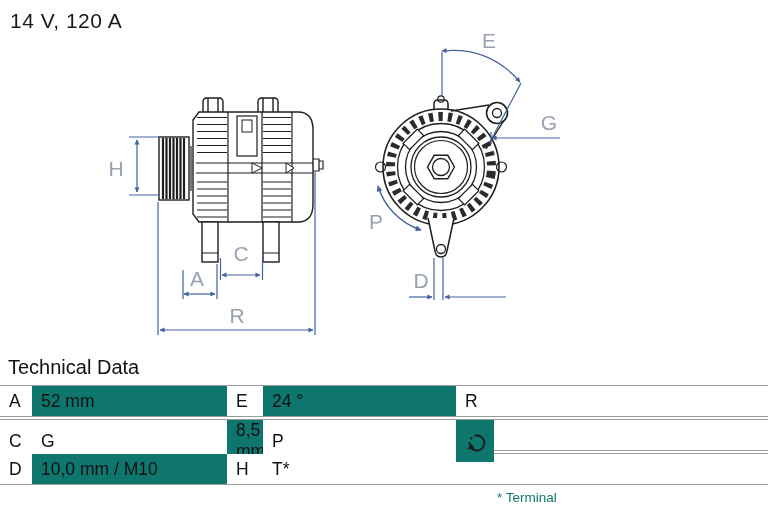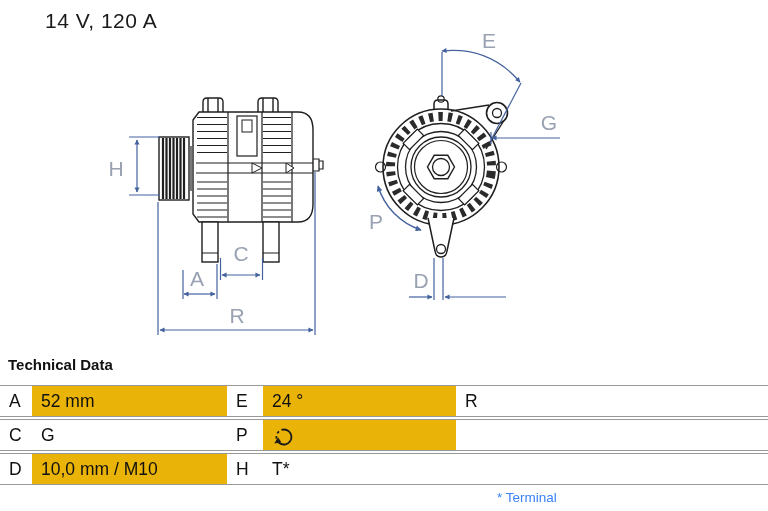--- a/index.html
+++ b/index.html
@@ -1,37 +1,37 @@
 <!DOCTYPE html>
 <html><head>
 <meta charset="utf-8">
 <style>
   html,body{margin:0;padding:0;}
   body{
     width:768px;height:511px;position:relative;background:#fff;overflow:hidden;
     font-family:"Liberation Sans",sans-serif;color:#111;
   }
   .rating{
-    position:absolute;top:9px;left:10px;font-size:21px;letter-spacing:.5px;color:#1a1a1a;margin-left:35px;
+    position:absolute;top:9px;left:10px;font-size:21px;letter-spacing:.5px;color:#1a1a1a;
   }
   .drawing{position:absolute;top:0;left:0;}
   .td-title{
-    position:absolute;top:356px;left:8px;font-size:15px;font-weight:bold;color:#111;
+    position:absolute;top:356px;left:8px;font-size:20px;font-weight:normal;color:#111;
   }
   .tdata{position:absolute;top:385px;left:0;width:768px;}
   .td-row{
     display:grid;grid-template-columns:32px 195px 36px 193px 38px auto;
     height:32px;box-sizing:border-box;margin-bottom:2px;
     border-top:1px solid #999;border-bottom:1px solid #999;
   }
   .td-cell{display:flex;align-items:center;padding-left:9px;font-size:17.5px;}
   .td-label{background:#fff;}
-  .td-value{background:#eab308;}
+  .td-value{background:#0f766e;}
   .footnote{
-    position:absolute;top:490px;left:497px;font-size:13.5px;color:#3b82f6;
+    position:absolute;top:490px;left:497px;font-size:13.5px;color:#0f766e;
   }
   .roticon{margin-top:2px;}
 </style>
 </head>
 <body>
 
 <div class="rating">14 V, 120 A</div>
 
 <svg class="drawing" width="768" height="352" viewBox="0 0 768 352">
   <defs>
@@ -164,20 +164,21 @@
     <div class="td-cell td-label">A</div>
     <div class="td-cell td-value">52 mm</div>
     <div class="td-cell td-label">E</div>
     <div class="td-cell td-value">24 °</div>
     <div class="td-cell td-label">R</div>
   </div>
 
   <div class="td-row">
     <div class="td-cell td-label">C</div>
     <div class="td-cell td-label">G</div>
+    <div class="td-cell td-value">8,5 mm</div>
     <div class="td-cell td-label">P</div>
     <div class="td-cell td-value">
       <span></span>
       <svg class="roticon" width="24" height="23" viewBox="0 0 24 23">
         <path d="M12 4.5 A 7.5 7.5 0 1 1 4.9 14.6" fill="none" stroke="#1a1a1a" stroke-width="1.8"></path>
         <path d="M12 4.5 A 7.5 7.5 0 0 0 4.9 14.6" fill="none" stroke="#1a1a1a" stroke-width="1.8" stroke-dasharray="2.6 2.8"></path>
         <polygon points="2.2,18.6 9.3,17.2 6.2,12.4" fill="#1a1a1a"></polygon>
       </svg>
     </div>
   </div>

